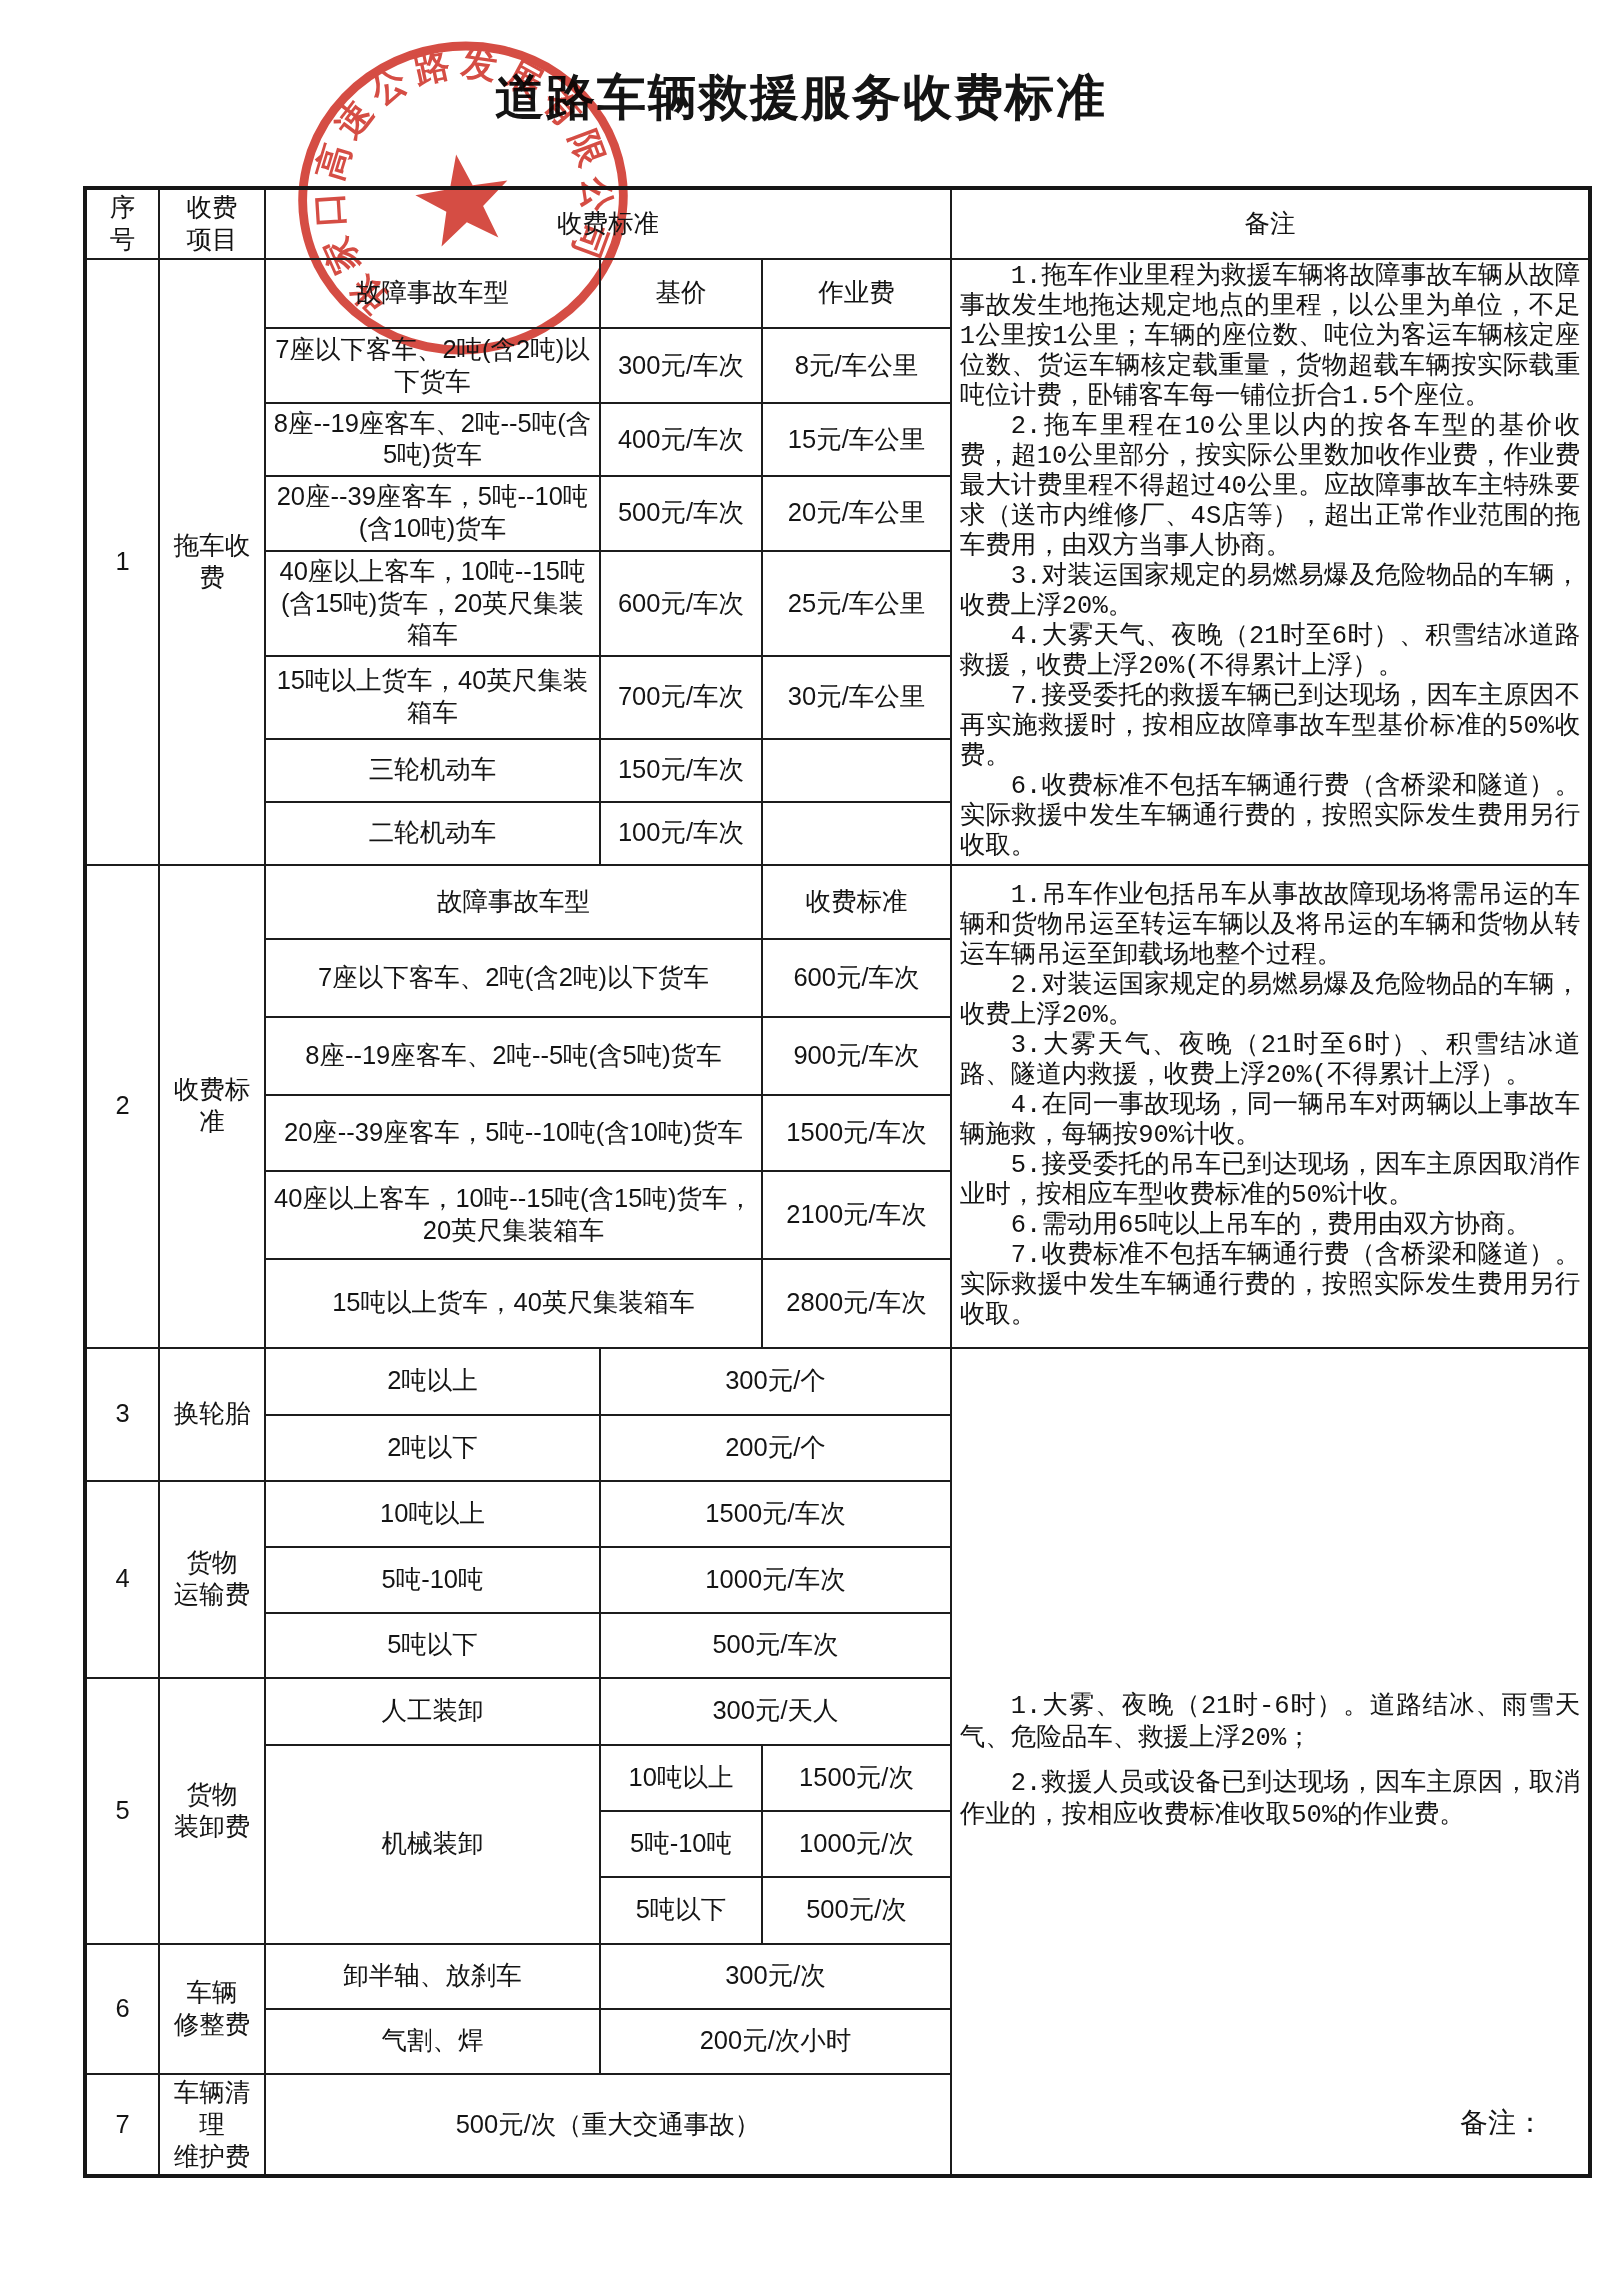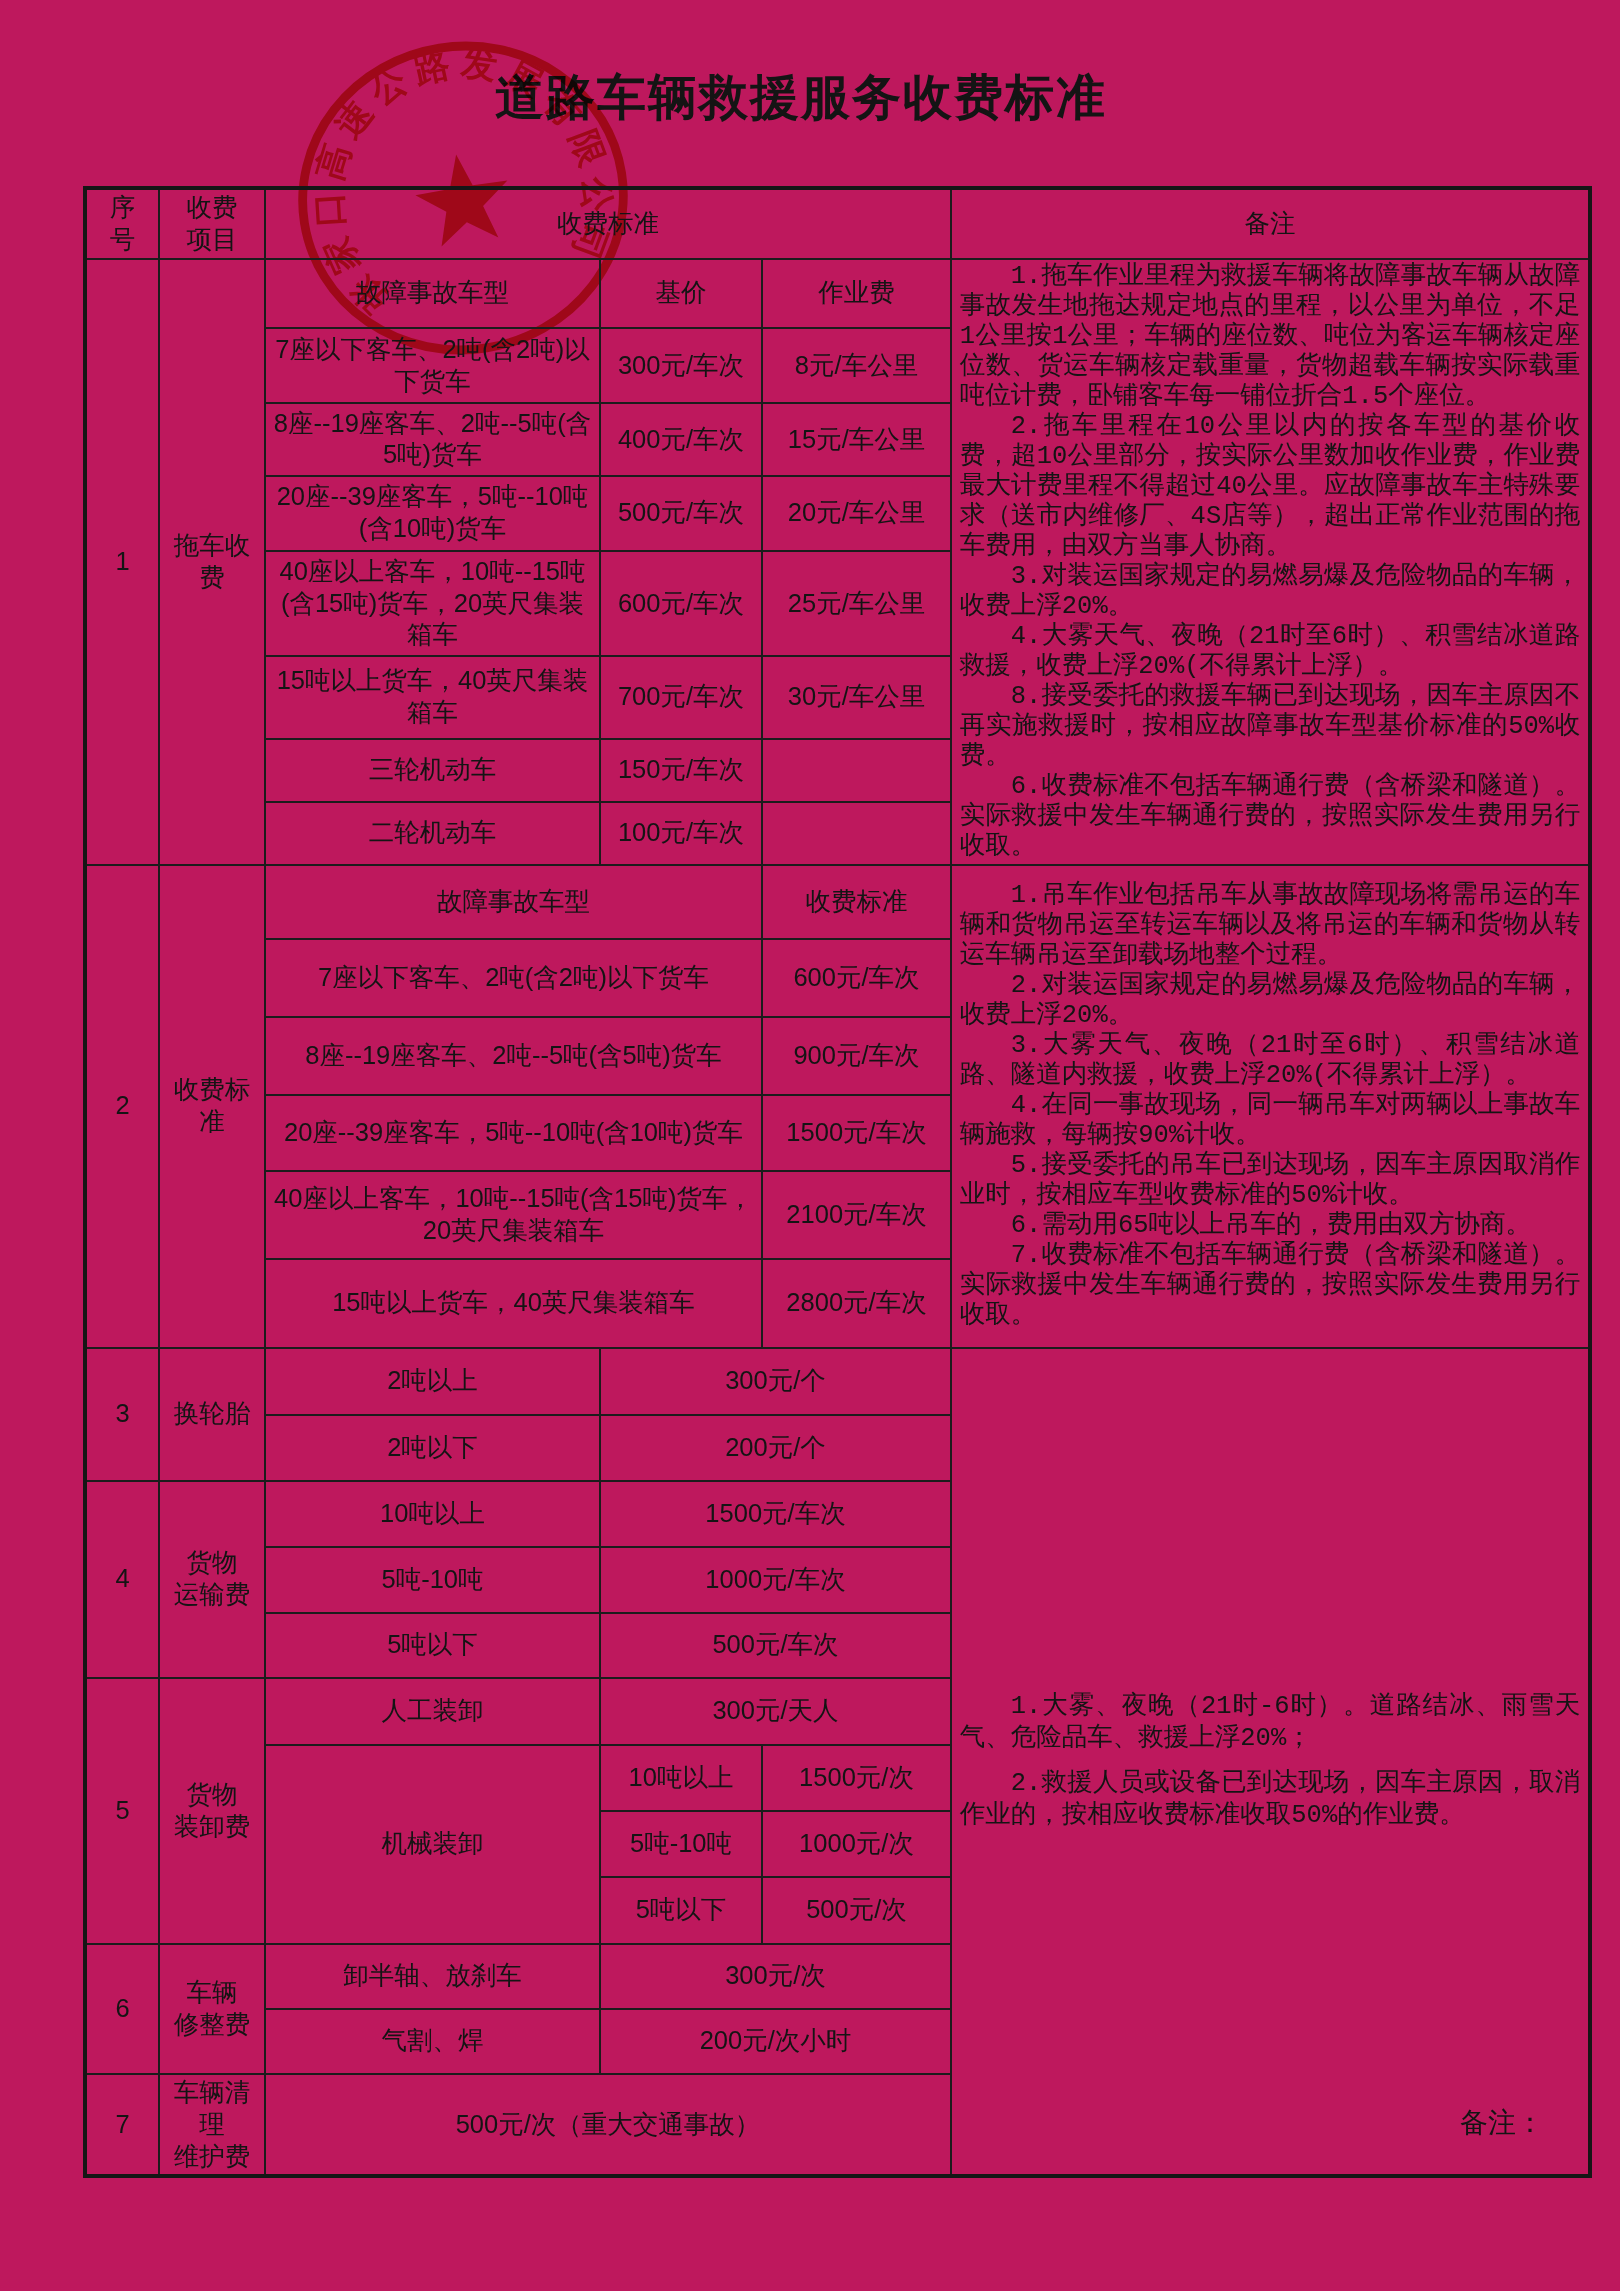--- a/index.html
+++ b/index.html
@@ -1,20 +1,20 @@
 <!DOCTYPE html>
 <html><head>
 <meta charset="utf-8">
 <style>
   html,body{margin:0;padding:0;background:#e8e8e6;}
   .page{
     position:relative;
     width:1620px;height:2292px;
     margin:0 auto;
-    background:#be185d;
+    background:#ffffff;
     font-family:"Liberation Sans","DejaVu Sans",sans-serif;
     color:#141414;
     overflow:hidden;
   }
   .doc-title{
     position:absolute;
     left:495px;top:65px;
     font-size:49px;
     font-weight:700;
     letter-spacing:2px;
@@ -112,21 +112,21 @@
         <td rowspan="8">1</td>
         <td rowspan="8" class="pre">拖车收费</td>
         <td>故障事故车型</td>
         <td>基价</td>
         <td>作业费</td>
         <td rowspan="8" class="notes-cell">
           <p class="note-p">1.拖车作业里程为救援车辆将故障事故车辆从故障事故发生地拖达规定地点的里程，以公里为单位，不足1公里按1公里；车辆的座位数、吨位为客运车辆核定座位数、货运车辆核定载重量，货物超载车辆按实际载重吨位计费，卧铺客车每一铺位折合1.5个座位。</p>
           <p class="note-p">2.拖车里程在10公里以内的按各车型的基价收费，超10公里部分，按实际公里数加收作业费，作业费最大计费里程不得超过40公里。应故障事故车主特殊要求（送市内维修厂、4S店等），超出正常作业范围的拖车费用，由双方当事人协商。</p>
           <p class="note-p">3.对装运国家规定的易燃易爆及危险物品的车辆，收费上浮20%。</p>
           <p class="note-p">4.大雾天气、夜晚（21时至6时）、积雪结冰道路救援，收费上浮20%(不得累计上浮）。</p>
-          <p class="note-p">8.接受委托的救援车辆已到达现场，因车主原因不再实施救援时，按相应故障事故车型基价标准的50%收费。</p>
+          <p class="note-p">7.接受委托的救援车辆已到达现场，因车主原因不再实施救援时，按相应故障事故车型基价标准的50%收费。</p>
           <p class="note-p">6.收费标准不包括车辆通行费（含桥梁和隧道）。实际救援中发生车辆通行费的，按照实际发生费用另行收取。</p>
         </td>
       </tr>
       <tr style="height:73px">
         <td>7座以下客车、2吨(含2吨)以下货车</td>
         <td>300元/车次</td>
         <td>8元/车公里</td>
       </tr>
       <tr style="height:65px">
         <td>8座--19座客车、2吨--5吨(含5吨)货车</td>

